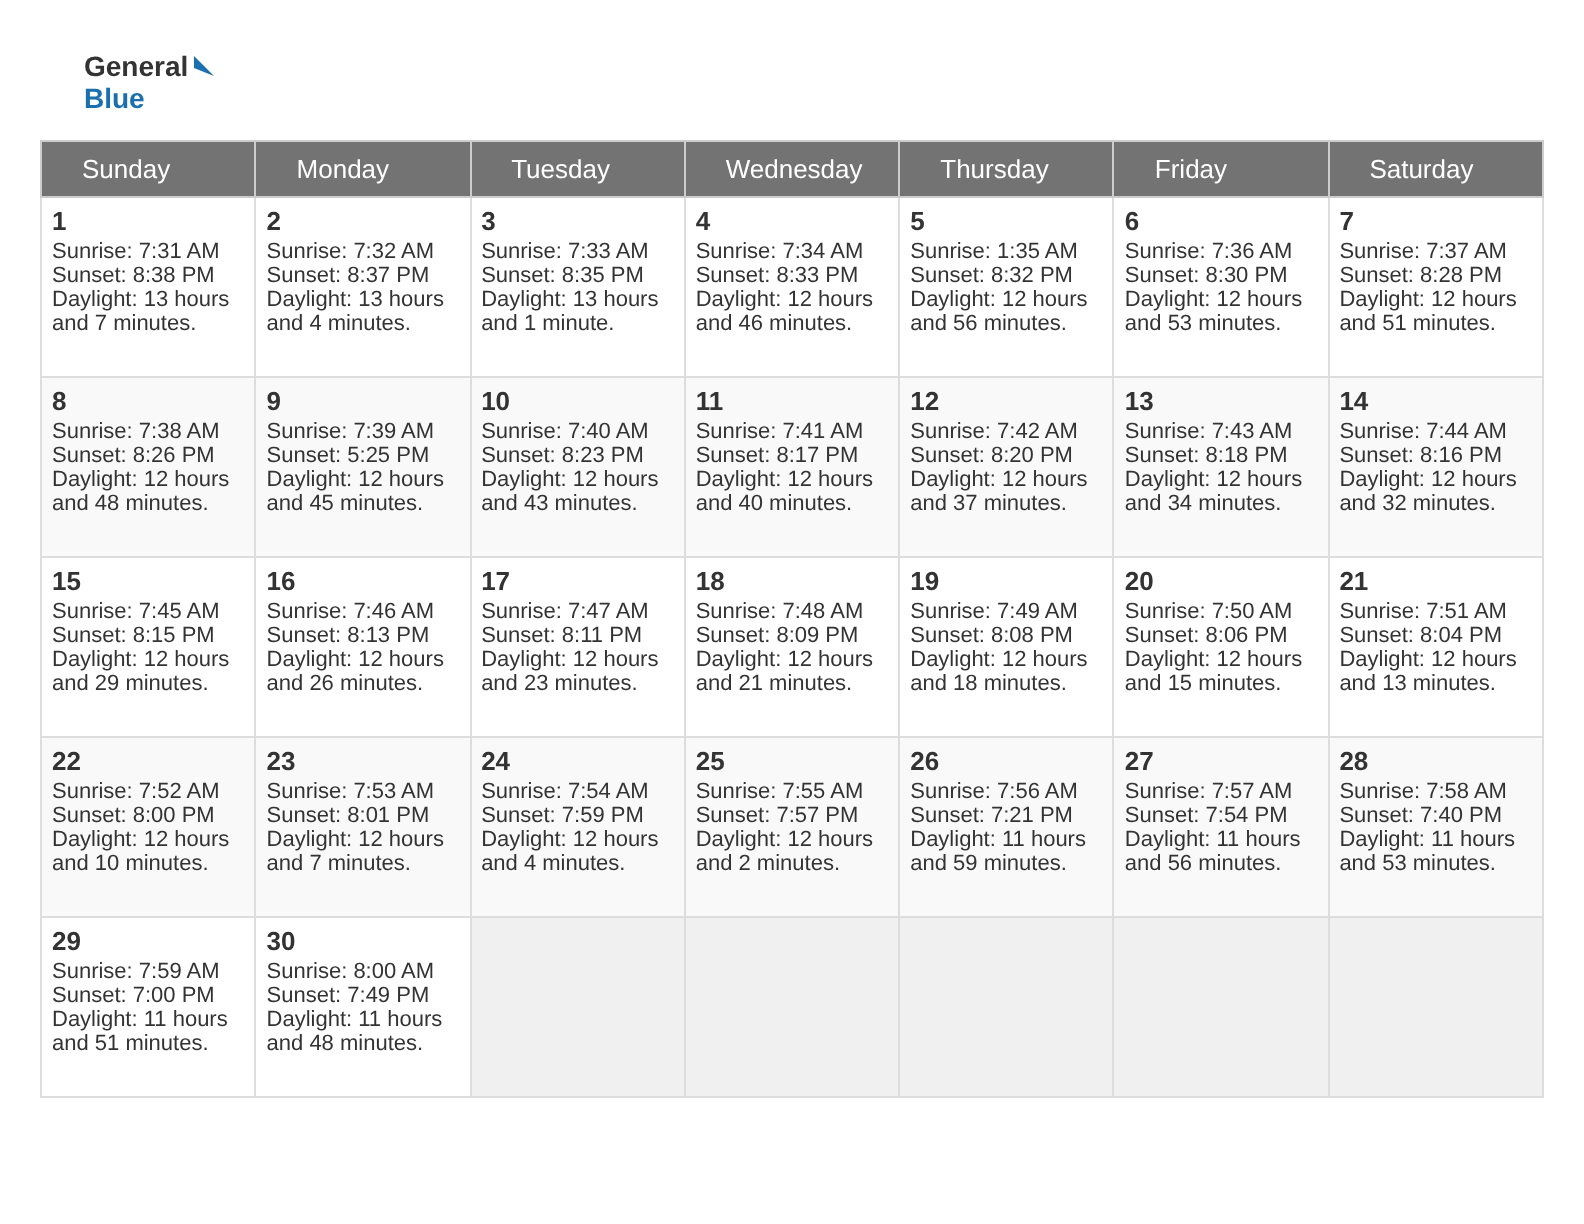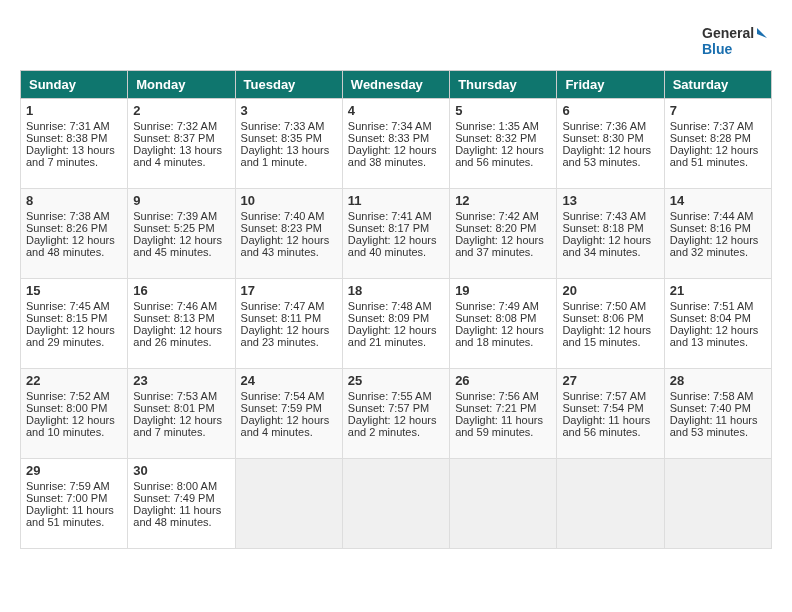--- a/index.html
+++ b/index.html
@@ -5,23 +5,24 @@
     * { box-sizing: border-box; margin: 0; padding: 0; }
     body {
       font-family: Arial, sans-serif;
       background: #fff;
       width: 792px;
       min-height: 612px;
       padding: 20px;
     }
     .header {
       display: flex;
-      justify-content: flex-end;
+      justify-content: flex-start;
       align-items: flex-start;
       margin-bottom: 10px;
+      margin-left: 22px;
     }
     .logo {
       display: flex;
       align-items: center;
       gap: 4px;
     }
     .title-block {
       text-align: right;
     }
     .month-title {
@@ -32,25 +33,25 @@
     .location {
       font-size: 14px;
       color: #555;
     }
     table {
       width: 100%;
       border-collapse: collapse;
       table-layout: fixed;
     }
     th {
-      background-color: #0f766e;
+      background-color: #737373;
       color: #fff;
       font-size: 13px;
-      font-weight: bold;
-      padding: 6px 8px;
+      font-weight: normal;
+      padding: 6px 20px;
       text-align: left;
       border: 1px solid #ccc;
     }
     td {
       vertical-align: top;
       padding: 4px 5px;
       font-size: 11px;
       color: #333;
       border: 1px solid #ddd;
       height: 90px;
@@ -92,21 +93,21 @@
       <th>Thursday</th>
       <th>Friday</th>
       <th>Saturday</th>
     </tr>
   </thead>
   <tbody id="calendar-body">
   <tr>
         <td><span class="day-num">1</span><span>Sunrise: 7:31 AM</span><br><span>Sunset: 8:38 PM</span><br><span>Daylight: 13 hours and 7 minutes.</span></td>
         <td><span class="day-num">2</span><span>Sunrise: 7:32 AM</span><br><span>Sunset: 8:37 PM</span><br><span>Daylight: 13 hours and 4 minutes.</span></td>
         <td><span class="day-num">3</span><span>Sunrise: 7:33 AM</span><br><span>Sunset: 8:35 PM</span><br><span>Daylight: 13 hours and 1 minute.</span></td>
-        <td><span class="day-num">4</span><span>Sunrise: 7:34 AM</span><br><span>Sunset: 8:33 PM</span><br><span>Daylight: 12 hours and 38 minutes.</span></td>
+        <td><span class="day-num">4</span><span>Sunrise: 7:34 AM</span><br><span>Sunset: 8:33 PM</span><br><span>Daylight: 12 hours and 46 minutes.</span></td>
         <td><span class="day-num">5</span><span>Sunrise: 1:35 AM</span><br><span>Sunset: 8:32 PM</span><br><span>Daylight: 12 hours and 56 minutes.</span></td>
         <td><span class="day-num">6</span><span>Sunrise: 7:36 AM</span><br><span>Sunset: 8:30 PM</span><br><span>Daylight: 12 hours and 53 minutes.</span></td>
         <td><span class="day-num">7</span><span>Sunrise: 7:37 AM</span><br><span>Sunset: 8:28 PM</span><br><span>Daylight: 12 hours and 51 minutes.</span></td>
       </tr>
       <tr>
         <td><span class="day-num">8</span><span>Sunrise: 7:38 AM</span><br><span>Sunset: 8:26 PM</span><br><span>Daylight: 12 hours and 48 minutes.</span></td>
         <td><span class="day-num">9</span><span>Sunrise: 7:39 AM</span><br><span>Sunset: 5:25 PM</span><br><span>Daylight: 12 hours and 45 minutes.</span></td>
         <td><span class="day-num">10</span><span>Sunrise: 7:40 AM</span><br><span>Sunset: 8:23 PM</span><br><span>Daylight: 12 hours and 43 minutes.</span></td>
         <td><span class="day-num">11</span><span>Sunrise: 7:41 AM</span><br><span>Sunset: 8:17 PM</span><br><span>Daylight: 12 hours and 40 minutes.</span></td>
         <td><span class="day-num">12</span><span>Sunrise: 7:42 AM</span><br><span>Sunset: 8:20 PM</span><br><span>Daylight: 12 hours and 37 minutes.</span></td>

